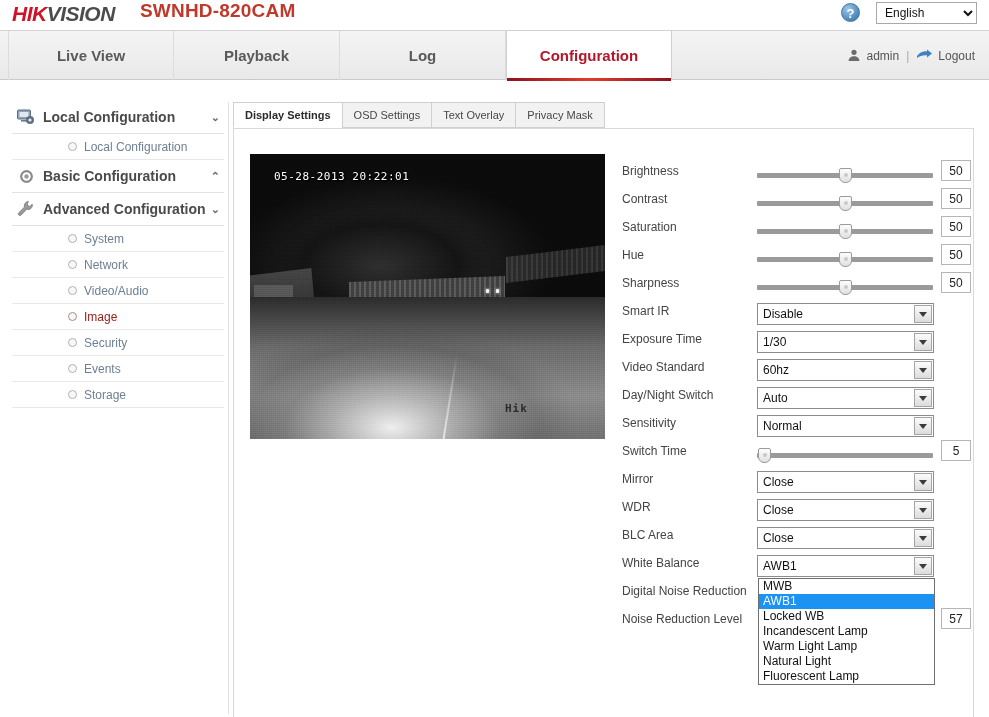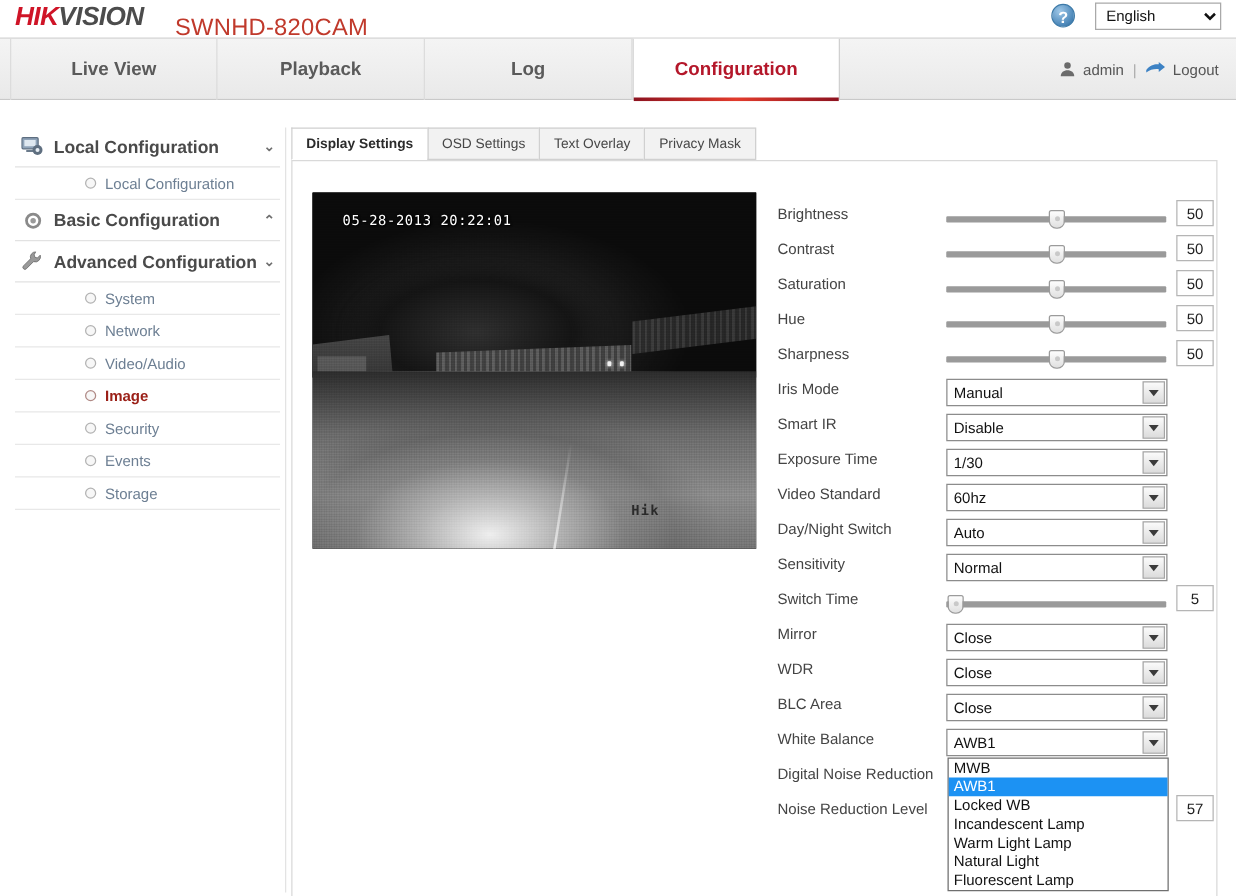--- a/index.html
+++ b/index.html
@@ -18,23 +18,24 @@
     background: #fff;
   }
   .logo {
     position: absolute; left: 12px; top: 2px;
     font-size: 21px; font-weight: bold; font-style: italic;
     letter-spacing: -0.5px; white-space: nowrap;
   }
   .logo .hik { color: #cf1427; }
   .logo .vision { color: #4c4c4c; }
   .model {
-    position: absolute; left: 140px; top: 12px;
+    position: absolute; left: 140px; top: 0;
     font-size: 19px; color: #c0392b; letter-spacing: .2px;
     white-space: nowrap;
+    font-weight: bold;
   }
   .help-icon {
     position: absolute; left: 841px; top: 3px;
     width: 19px; height: 19px; border-radius: 50%;
     background: radial-gradient(circle at 35% 30%, #9fc8e8, #4a86b8 70%, #2e6693);
     color: #fff; font-size: 13px; font-weight: bold;
     text-align: center; line-height: 19px;
     border: 1px solid #3d7aa8; cursor: pointer;
   }
   .lang-select {
@@ -103,21 +104,21 @@
     font-size: 12px; color: #6d7f93; padding-left: 54px;
     cursor: pointer; margin-left: 42px; width: 170px;
     box-sizing: content-box;
   }
   .side-sub { margin-left: 0; padding-left: 56px; width: auto; }
   .side-sub .bullet {
     width: 9px; height: 9px; border-radius: 50%;
     border: 1px solid #b2b2b2; background: #f7f7f7;
     margin-right: 7px; flex: 0 0 9px;
   }
-  .side-sub.selected { color: #9b2018; font-weight: bold; }
+  .side-sub.selected { color: #9b2018; font-weight: normal; }
   .side-sub.selected .bullet { border-color: #b08a86; }
 
   
   .panel {
     position: absolute; left: 228px; top: 21px;
     width: 749px; height: 612px;
     border-left: 1px solid #e3e3e3;
   }
   .subtabs { position: absolute; left: 4px; top: 0; display: flex; height: 26px; }
   .subtab {
@@ -492,31 +493,20 @@
             <div class="flabel">Sharpness</div>
             <div class="fctl">
               <div class="slider">
                 <div class="track"></div>
                 <div class="knob" style="left:88px"></div>
               </div>
               <div class="valbox">50</div>
             </div>
           </div>
 
-          <div class="frow">
-            <div class="flabel">Iris Mode</div>
-            <div class="fctl">
-              <div class="sel">
-                <span class="selval">Manual</span>
-                <span class="arrowbtn">
-                    <i></i>
-                  </span>
-              </div>
-            </div>
-          </div>
 
           <div class="frow">
             <div class="flabel">Smart IR</div>
             <div class="fctl">
               <div class="sel">
                 <span class="selval">Disable</span>
                 <span class="arrowbtn">
                     <i></i>
                   </span>
               </div>

